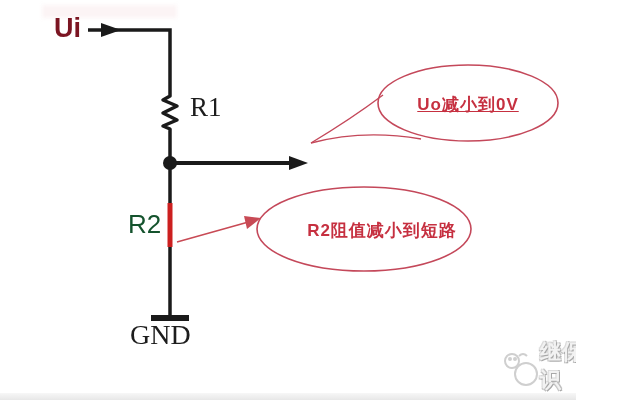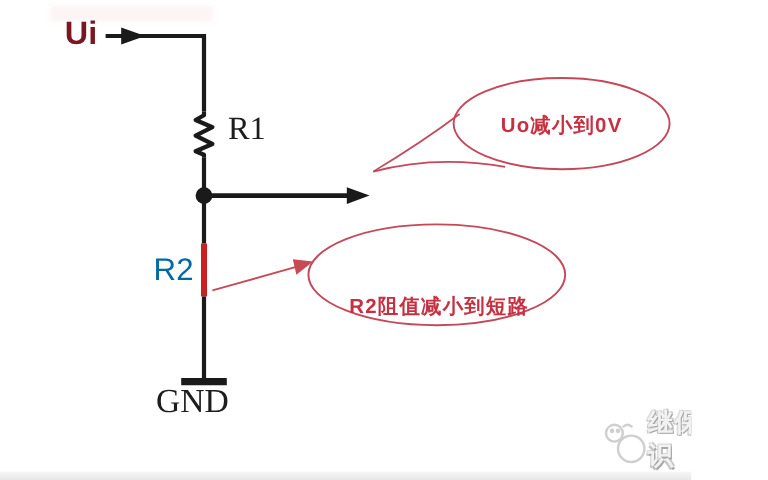--- a/index.html
+++ b/index.html
@@ -22,21 +22,21 @@
     font-weight: 700;
     font-size: 27px;
     font-family: "Liberation Sans", sans-serif;
   }
   .label-serif {
     color: #1d1d1d;
     font-size: 27px;
     font-family: "Liberation Serif", "DejaVu Serif", serif;
   }
   .label-sans {
-    color: #0369a1;
+    color: #14532d;
     font-size: 26px;
     font-family: "Liberation Sans", sans-serif;
   }
   .callout-text {
     position: absolute;
     color: #c63040;
     font-size: 17px;
     font-weight: 700;
     text-align: center;
     letter-spacing: 1px;
@@ -122,23 +122,23 @@
 
   <div class="label label-terminal" style="left:54px; top:13px;">Ui</div>
 
   <div class="label label-serif" style="left:190px; top:92px;">R1</div>
 
 
   <div class="label label-sans" style="left:128px; top:209px;">R2</div>
 
   <div class="label label-serif" style="left:130px; top:319px; font-size:28px;">GND</div>
 
-  <div class="callout-text" style="left:380px; top:93px; width:176px;">Uo减小到0V</div>
+  <div class="callout-text" style="left:380px; top:93px; width:176px;text-decoration:underline;">Uo减小到0V</div>
 
-  <div class="callout-text" style="left:260px; top:219px; width:212px;margin-top:25px;">R2阻值减小到短路</div>
+  <div class="callout-text" style="left:276px; top:219px; width:212px;">R2阻值减小到短路</div>
 
   <div class="watermark">
     <span style="width:44px;"></span>
     <span class="watermark-text">继保小知识</span>
   </div>
 
   <div class="bottom-band"></div>
 </div>
 
 </body></html>

